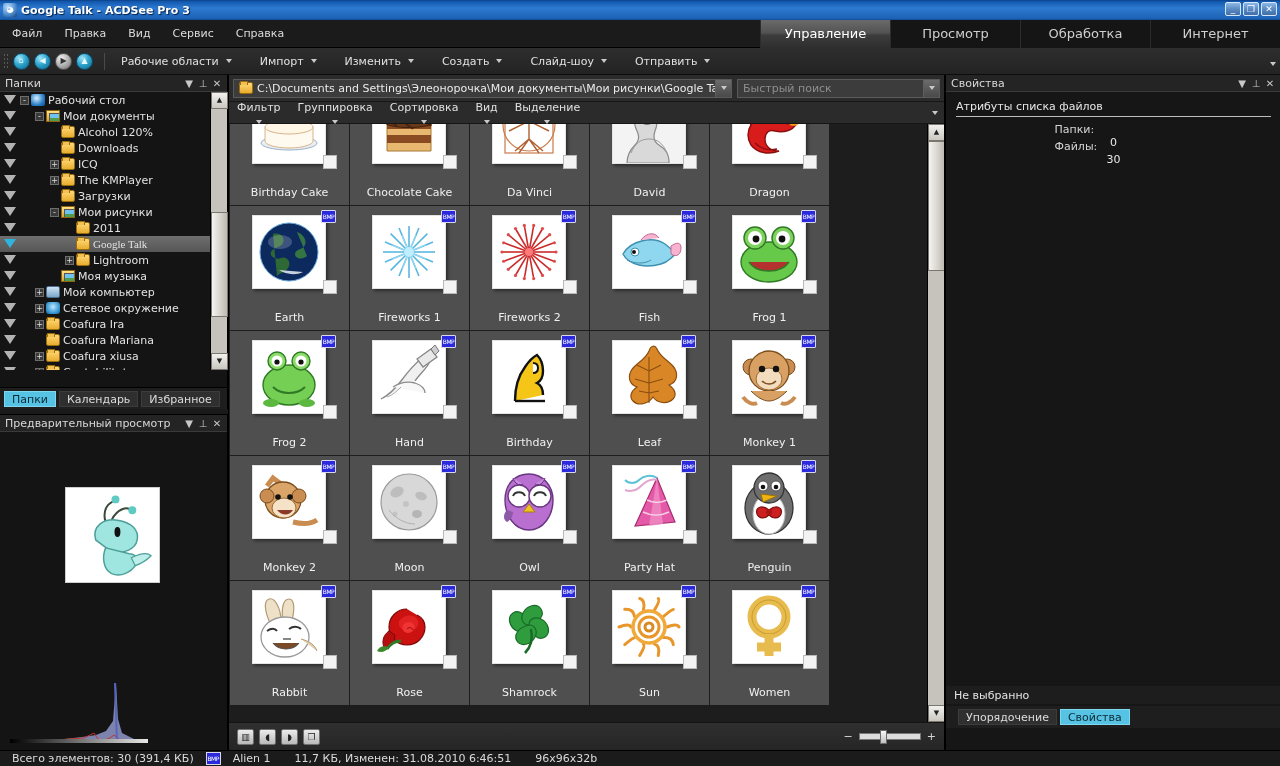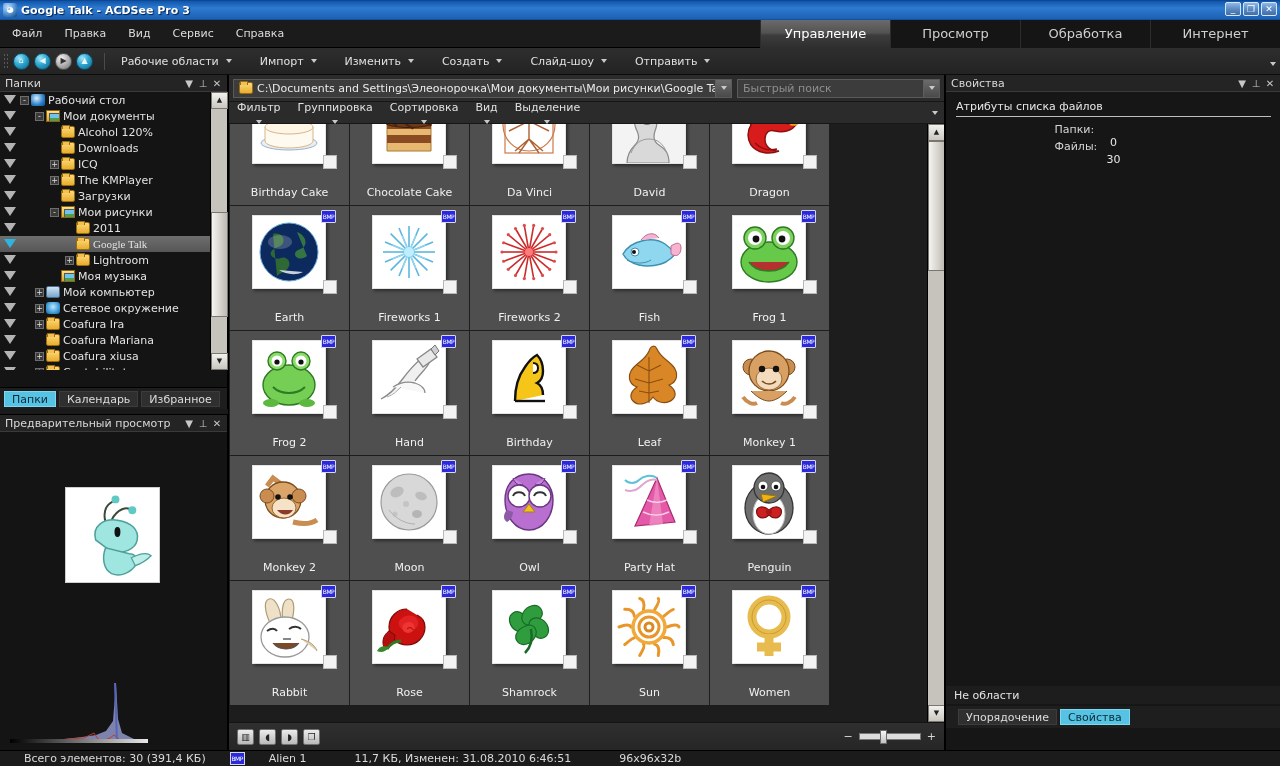--- a/index.html
+++ b/index.html
@@ -211,21 +211,21 @@
   .notsel { position: absolute; left: 0; bottom: 46px; width: 335px; height: 18px;
             background: #1d1d1d; display: flex; align-items: center; padding-left: 8px;
             font-size: 11px; color: #e2e2e2; }
   .rtabs { position: absolute; left: 0; bottom: 22px; width: 335px; height: 22px;
            background: #1e1e1e; display: flex; align-items: center; padding-left: 12px; gap: 3px; }
 
   
   .statusbar { position: absolute; left: 0; bottom: 0; width: 1280px; height: 16px;
                background: #1b1b1b; border-top: 1px solid #000;
                display: flex; align-items: center; font-size: 11px; color: #dadada; }
-  .sb-seg { padding: 0 24px; white-space: nowrap; }
+  .sb-seg { padding: 0 12px; white-space: nowrap; }
   .sb-bmp { width: 15px; height: 13px; background: #2a2adc; border: 1px solid #d8d8e8;
             color: #fff; font-size: 6px; line-height: 11px; text-align: center; letter-spacing: -0.5px; }
 
   .vsplit { position: absolute; top: 75px; width: 1px; height: 675px; background: #000; }
 </style>
 </head>
 <body>
 
 <div id="app">
 
@@ -1113,21 +1113,21 @@
       <div class="prop-row">
         <div class="prop-label">Папки:</div>
         <div class="prop-value">0</div>
       </div>
       <div class="prop-row">
         <div class="prop-label">Файлы:</div>
         <div class="prop-value">30</div>
       </div>
     </div>
 
-    <div class="notsel">Не области</div>
+    <div class="notsel">Не выбранно</div>
 
     <div class="rtabs">
       <div class="ltab">Упорядочение</div>
       <div class="ltab active">Свойства</div>
     </div>
   </div>
 
   <div class="statusbar">
     <div class="sb-seg">Всего элементов: 30  (391,4 КБ)</div>
     <div class="sb-bmp">BMP</div>

